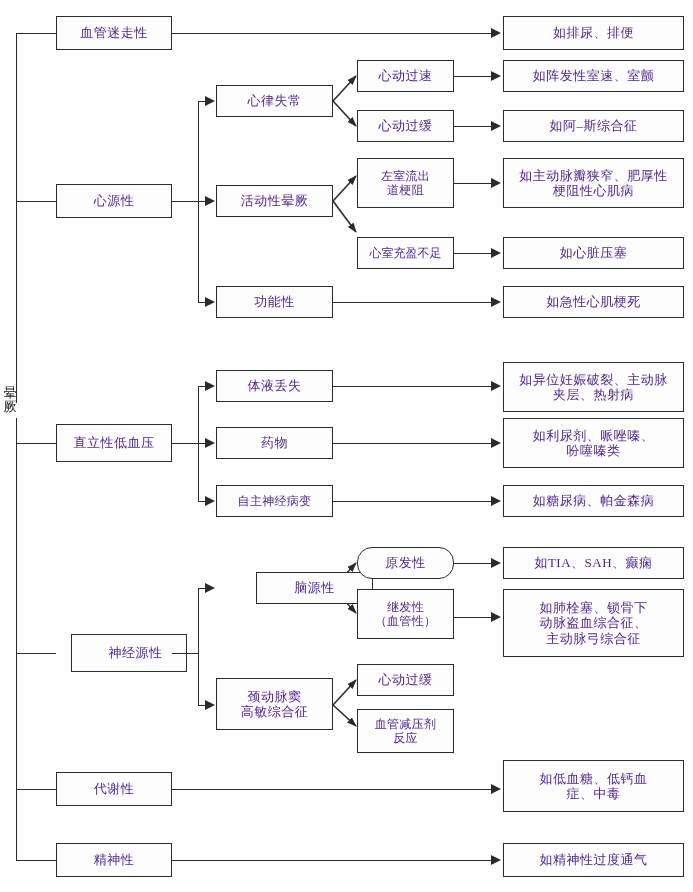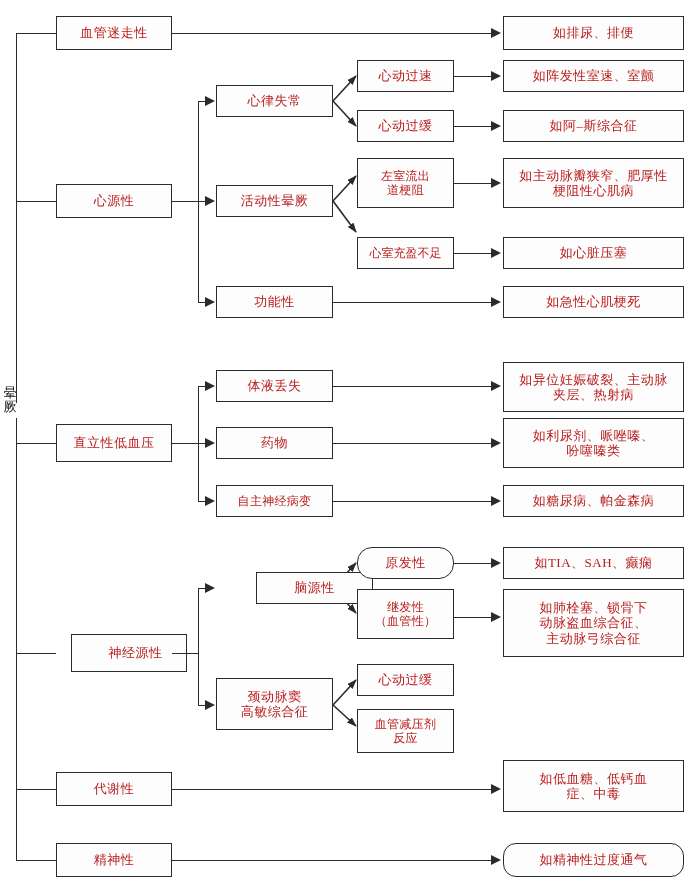--- a/index.html
+++ b/index.html
@@ -22,21 +22,21 @@
     box-sizing:border-box;
     border:1.5px solid #2b2b2b;
     background:#fdfdfd;
     display:flex;
     align-items:center;
     justify-content:center;
     text-align:center;
     line-height:1.18;
     letter-spacing:0.5px;
     font-size:13px;
-    color:#b91c1c;
+    color:#4c1d95;
     padding:1px 3px;
     white-space:pre-line;
   }
   .box.small{font-size:12px;letter-spacing:0.3px;}
   .box.tight{letter-spacing:0px;}
   
   .hline{
     position:absolute;
     height:0;
     border-top:1.5px solid #2b2b2b;
@@ -207,21 +207,21 @@
 
   <div class="box" style="left:503px; top:547px; width:181px; height:32px;">如TIA、SAH、癫痫</div>
 
   <div class="box" style="left:503px; top:589px; width:181px; height:68px;">如肺栓塞、锁骨下
 动脉盗血综合征、
 主动脉弓综合征</div>
 
   <div class="box" style="left:503px; top:760px; width:181px; height:52px;">如低血糖、低钙血
 症、中毒</div>
 
-  <div class="box" style="left:503px; top:843px; width:181px; height:34px;border-radius:13px;">如精神性过度通气</div>
+  <div class="box" style="left:503px; top:843px; width:181px; height:34px;">如精神性过度通气</div>
 
   <div class="hline" style="left:172px; top:33px; width:320px;"></div>
   <div class="arrow" style="left:491px; top:28px;"></div>
 
   <div class="hline" style="left:454px; top:76px; width:38px;"></div>
   <div class="arrow" style="left:491px; top:71px;"></div>
 
   <div class="hline" style="left:454px; top:126px; width:38px;"></div>
   <div class="arrow" style="left:491px; top:121px;"></div>
 

